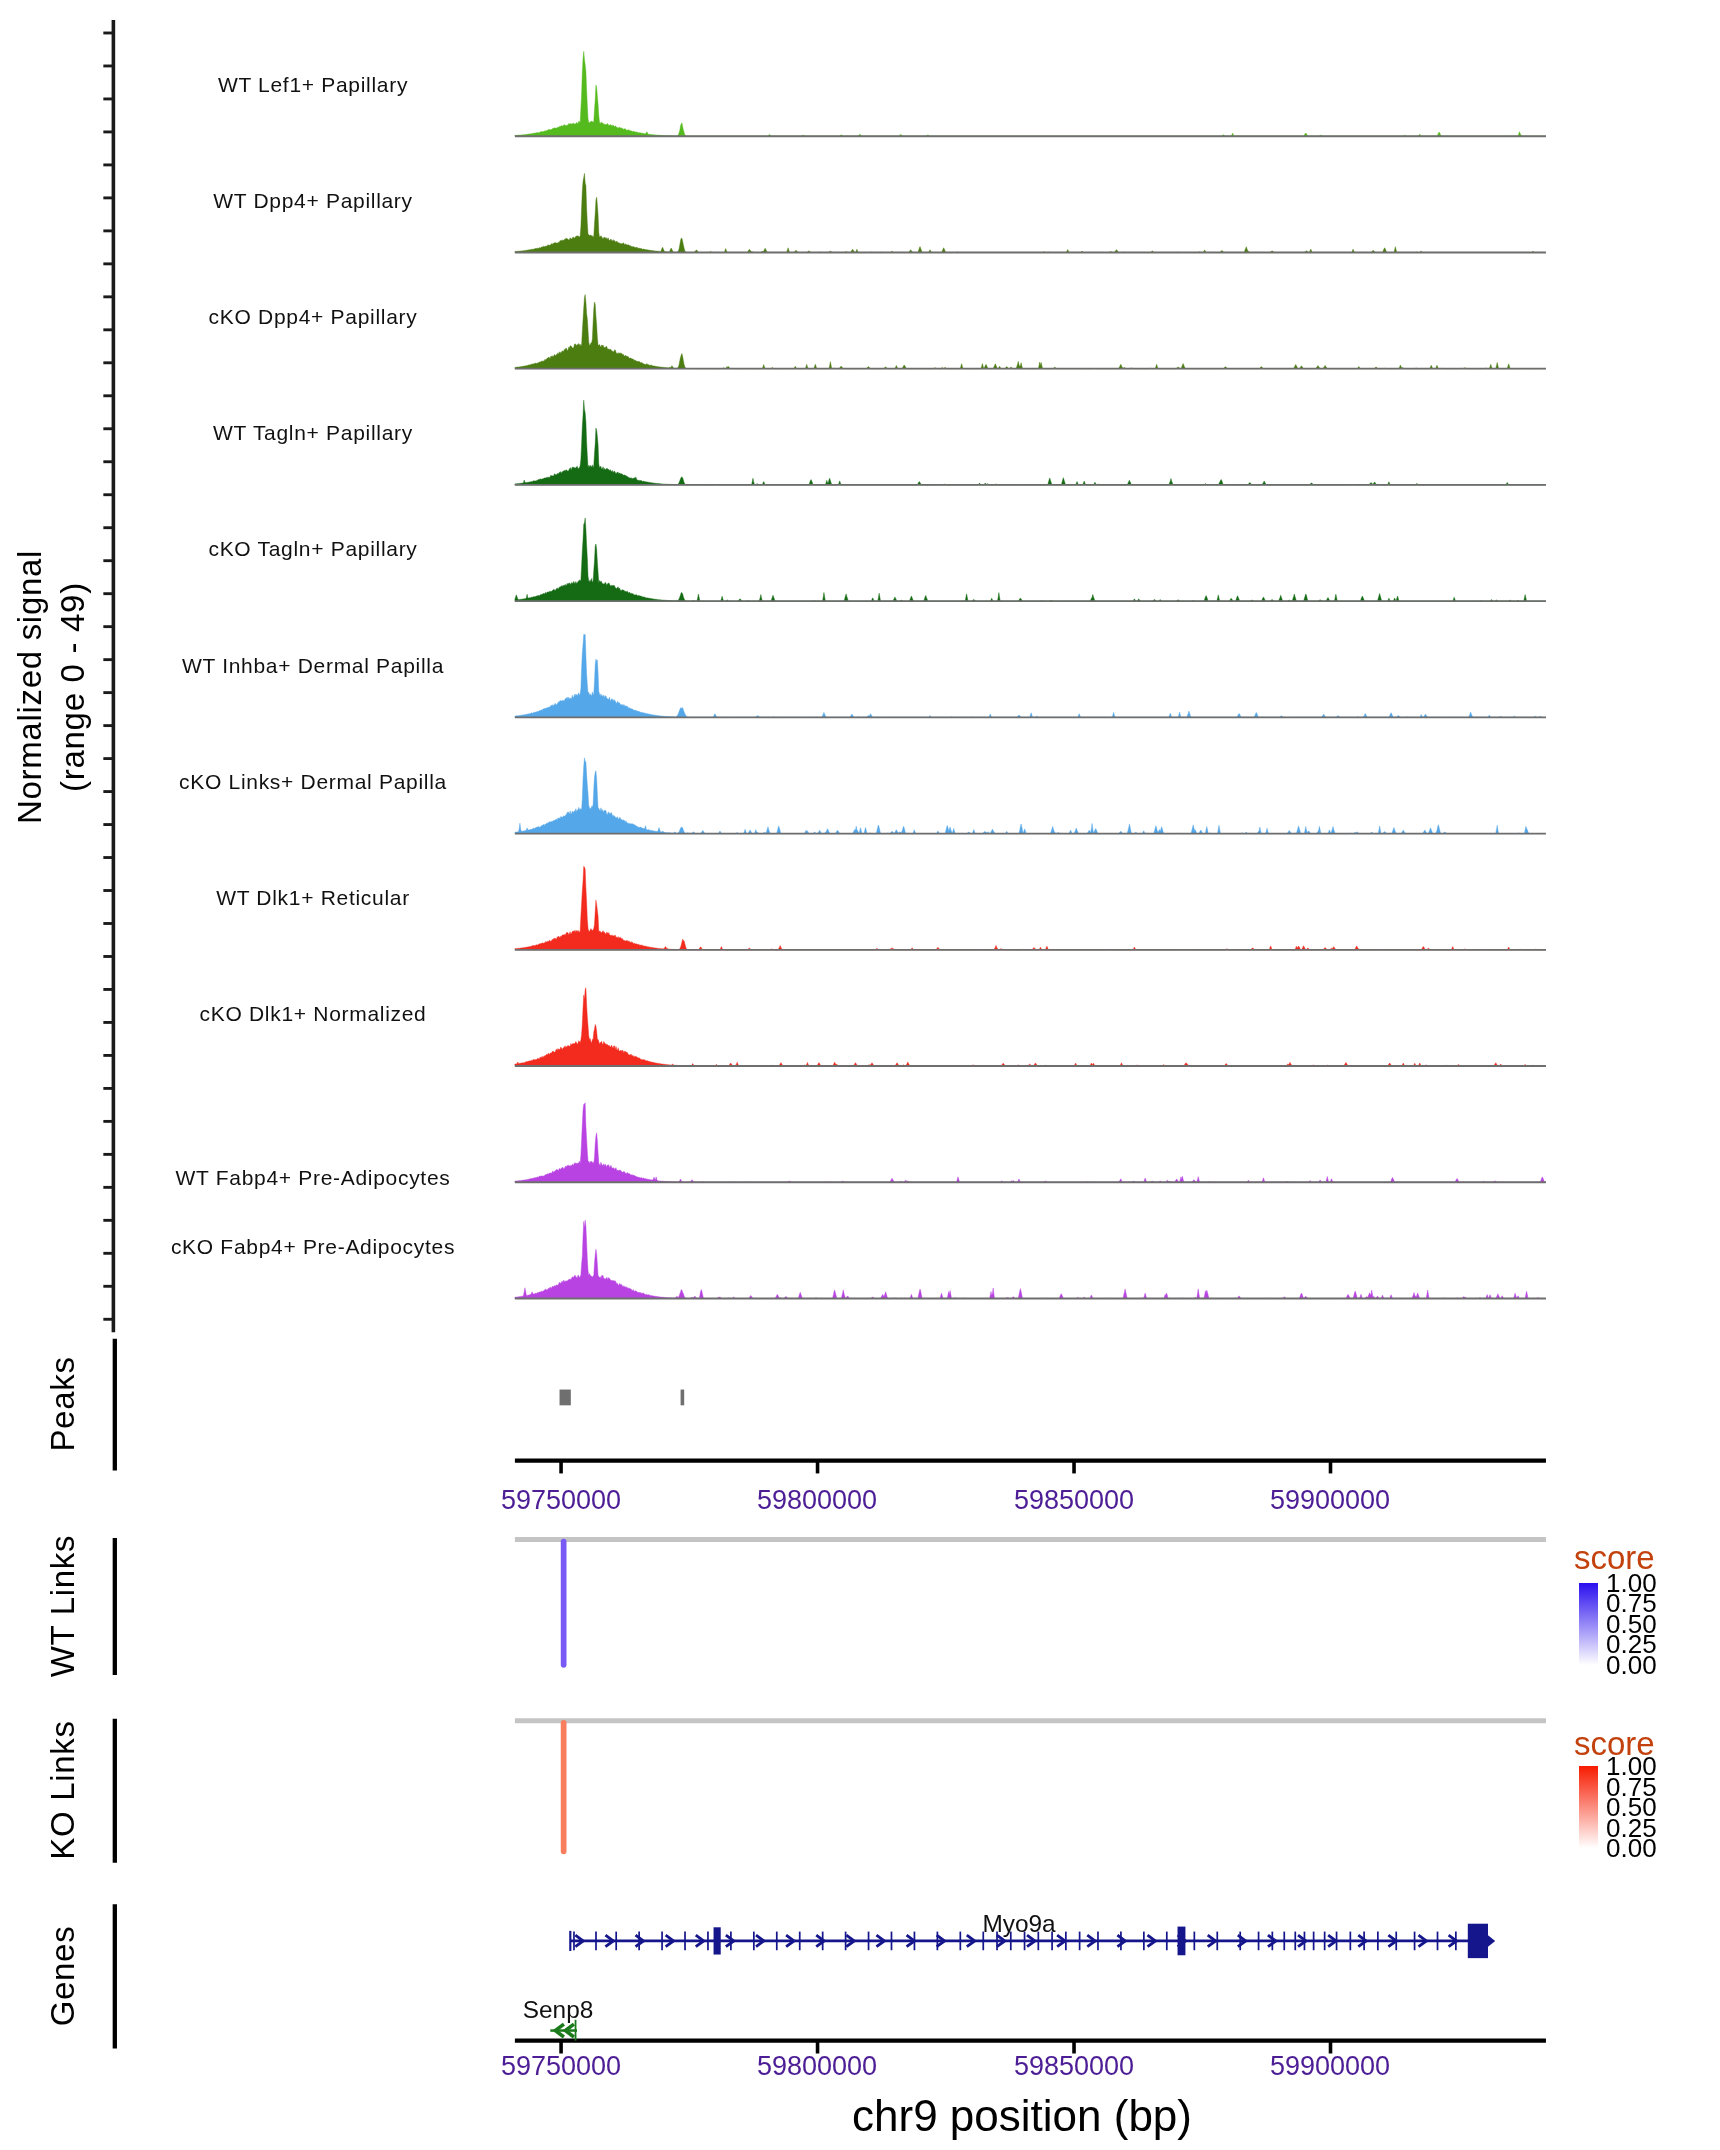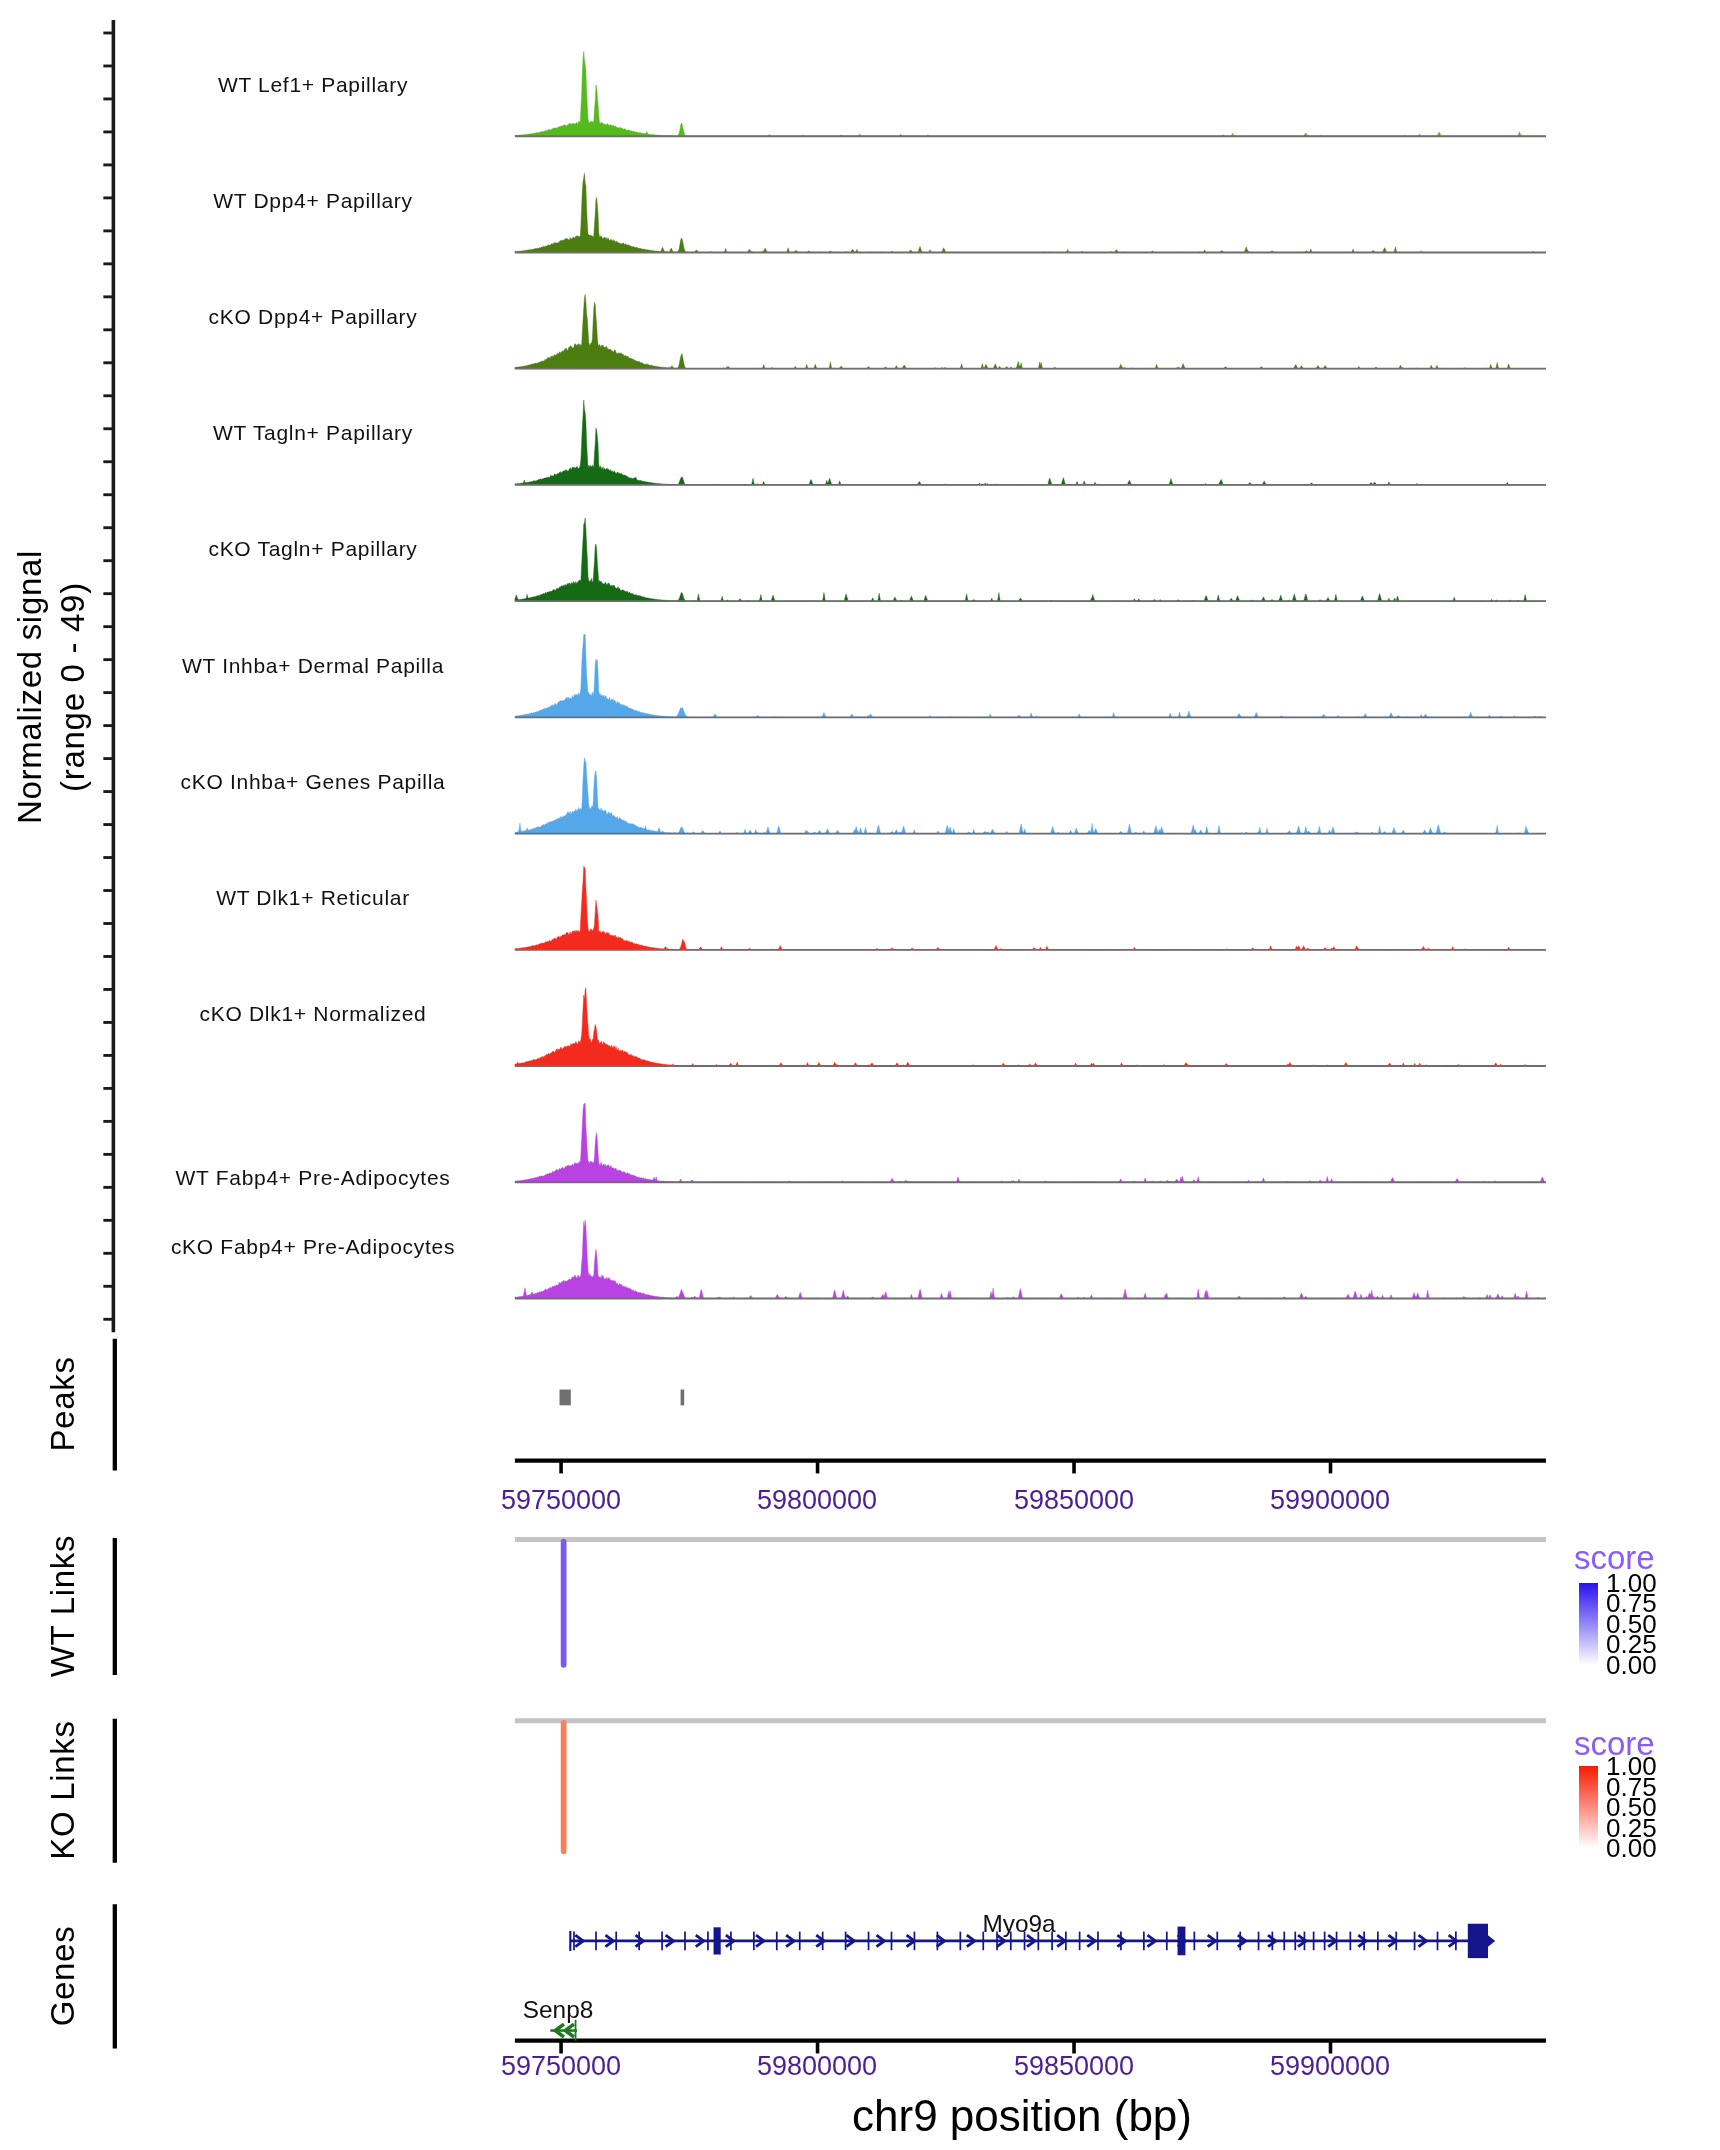--- a/index.html
+++ b/index.html
@@ -8,21 +8,21 @@
   svg.fig { position:absolute; left:0; top:0; }
   .track-label { position:absolute; font-size:21px; color:#111; transform:translate(-50%,-50%);
                  white-space:nowrap; letter-spacing:0.7px; }
   .tick-label { position:absolute; font-size:27px; color:#4c1d95; transform:translate(-50%,-50%); white-space:nowrap; }
   .section-label { position:absolute; font-size:33px; color:#000; transform:translate(-50%,-50%) rotate(-90deg);
                    white-space:nowrap; letter-spacing:0.7px; }
   .ylabel { position:absolute; font-size:33px; color:#000; transform:translate(-50%,-50%) rotate(-90deg);
             text-align:center; line-height:1.3; white-space:nowrap; letter-spacing:0.7px; }
   .xlabel { position:absolute; font-size:44px; color:#000; transform:translate(-50%,-50%); white-space:nowrap; }
   .gene-label { position:absolute; font-size:24.4px; color:#111; transform:translate(-50%,-50%); white-space:nowrap; }
-  .legend-title { position:absolute; font-size:33px; color:#8b5cf6; transform:translateY(-50%); white-space:nowrap; }
+  .legend-title { position:absolute; font-size:33px; color:#c2410c; transform:translateY(-50%); white-space:nowrap; }
   .legend-bar { position:absolute; width:18.6px; height:82px; }
   .legend-tick { position:absolute; font-size:26px; color:#000; transform:translateY(-50%); white-space:nowrap; }
 </style>
 </head>
 <body>
 
 <div class="page">
 
   <svg class="fig" width="1721" height="2151" viewBox="0 0 2400 3000">
     <defs>
@@ -267,21 +267,21 @@
     <div>(range 0 - 49)</div>
   </div>
 
   <div id="track-labels">
       <div class="track-label" style="left: 313px; top: 85px;">WT Lef1+ Papillary</div>
       <div class="track-label" style="left: 313px; top: 201px;">WT Dpp4+ Papillary</div>
       <div class="track-label" style="left: 313px; top: 317px; text-align: right;">cKO Dpp4+ Papillary</div>
       <div class="track-label" style="left: 313px; top: 433px;">WT Tagln+ Papillary</div>
       <div class="track-label" style="left: 313px; top: 549px;">cKO Tagln+ Papillary</div>
       <div class="track-label" style="left: 313px; top: 666px;">WT Inhba+ Dermal Papilla</div>
-      <div class="track-label" style="left: 313px; top: 782px;">cKO Inhba+ Genes Papilla</div>
+      <div class="track-label" style="left: 313px; top: 782px;">cKO Links+ Dermal Papilla</div>
       <div class="track-label" style="left: 313px; top: 898px;">WT Dlk1+ Reticular</div>
       <div class="track-label" style="left: 313px; top: 1014px;">cKO Dlk1+ Normalized</div>
       <div class="track-label" style="left: 313px; top: 1130px; margin-top: 48px;">WT Fabp4+ Pre-Adipocytes</div>
       <div class="track-label" style="left: 313px; top: 1247px;">cKO Fabp4+ Pre-Adipocytes</div>
     </div>
 
   <div class="section-label" style="left:63px; top:1404px;">Peaks</div>
   <div class="section-label" style="left:63px; top:1606px;">WT Links</div>
   <div class="section-label" style="left:63px; top:1790px;">KO Links</div>
   <div class="section-label" style="left:63px; top:1976px;">Genes</div>

